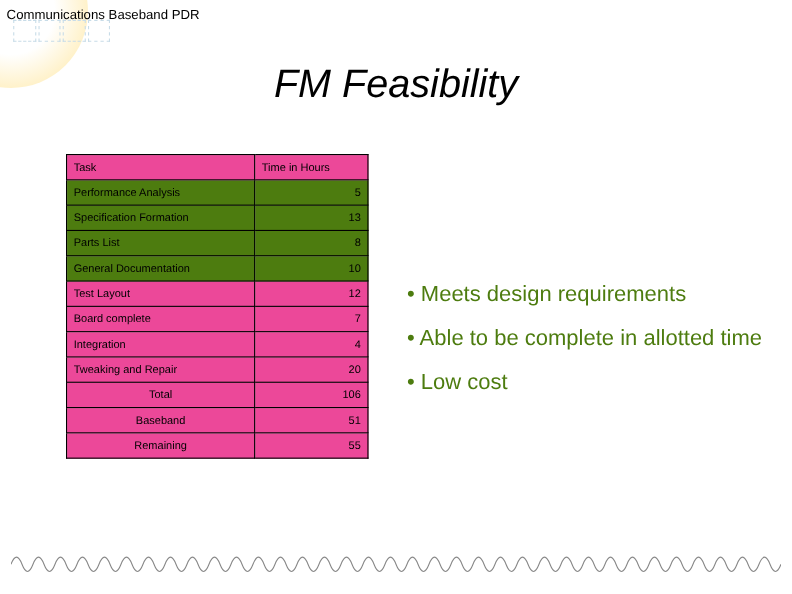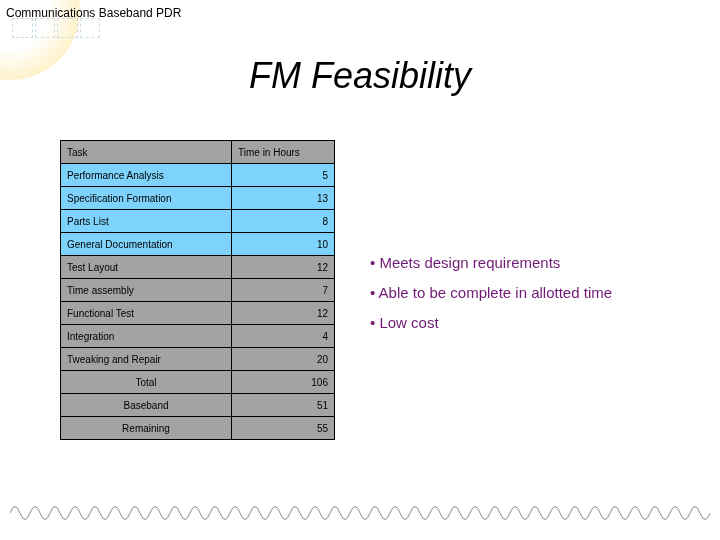--- a/index.html
+++ b/index.html
@@ -61,38 +61,38 @@
   }
   table {
     border-collapse: collapse;
     width: 100%;
   }
   td {
     border: 1.5px solid #000;
     font-size: 10px;
     padding: 4px 6px;
     height: 14px;
-    background: #a3a3a3;
+    background: #ec4899;
   }
   td.num {
     text-align: right;
     width: 90px;
   }
   tr.yellow td {
-    background: #7dd3fc;
+    background: #4d7c0f;
   }
   td.right-label {
     text-align: center;
   }
   .bullets {
     position: absolute;
     top: 248px;
     left: 370px;
-    font-size: 15px;
-    color: #701a75;
+    font-size: 20px;
+    color: #4d7c0f;
     line-height: 2;
   }
   .bullets div::before {
     content: "• ";
   }
   .wave {
     position: absolute;
     bottom: 12px;
     left: 10px;
     right: 10px;
@@ -142,26 +142,22 @@
         </tr>
         <tr class="yellow">
           <td>General Documentation</td>
           <td class="num">10</td>
         </tr>
         <tr>
           <td>Test Layout</td>
           <td class="num">12</td>
         </tr>
         <tr>
-          <td>Time assembly</td>
+          <td>Board complete</td>
           <td class="num">7</td>
-        </tr>
-        <tr>
-          <td>Functional Test</td>
-          <td class="num">12</td>
         </tr>
         <tr>
           <td>Integration</td>
           <td class="num">4</td>
         </tr>
         <tr>
           <td>Tweaking and Repair</td>
           <td class="num">20</td>
         </tr>
       </tbody>

